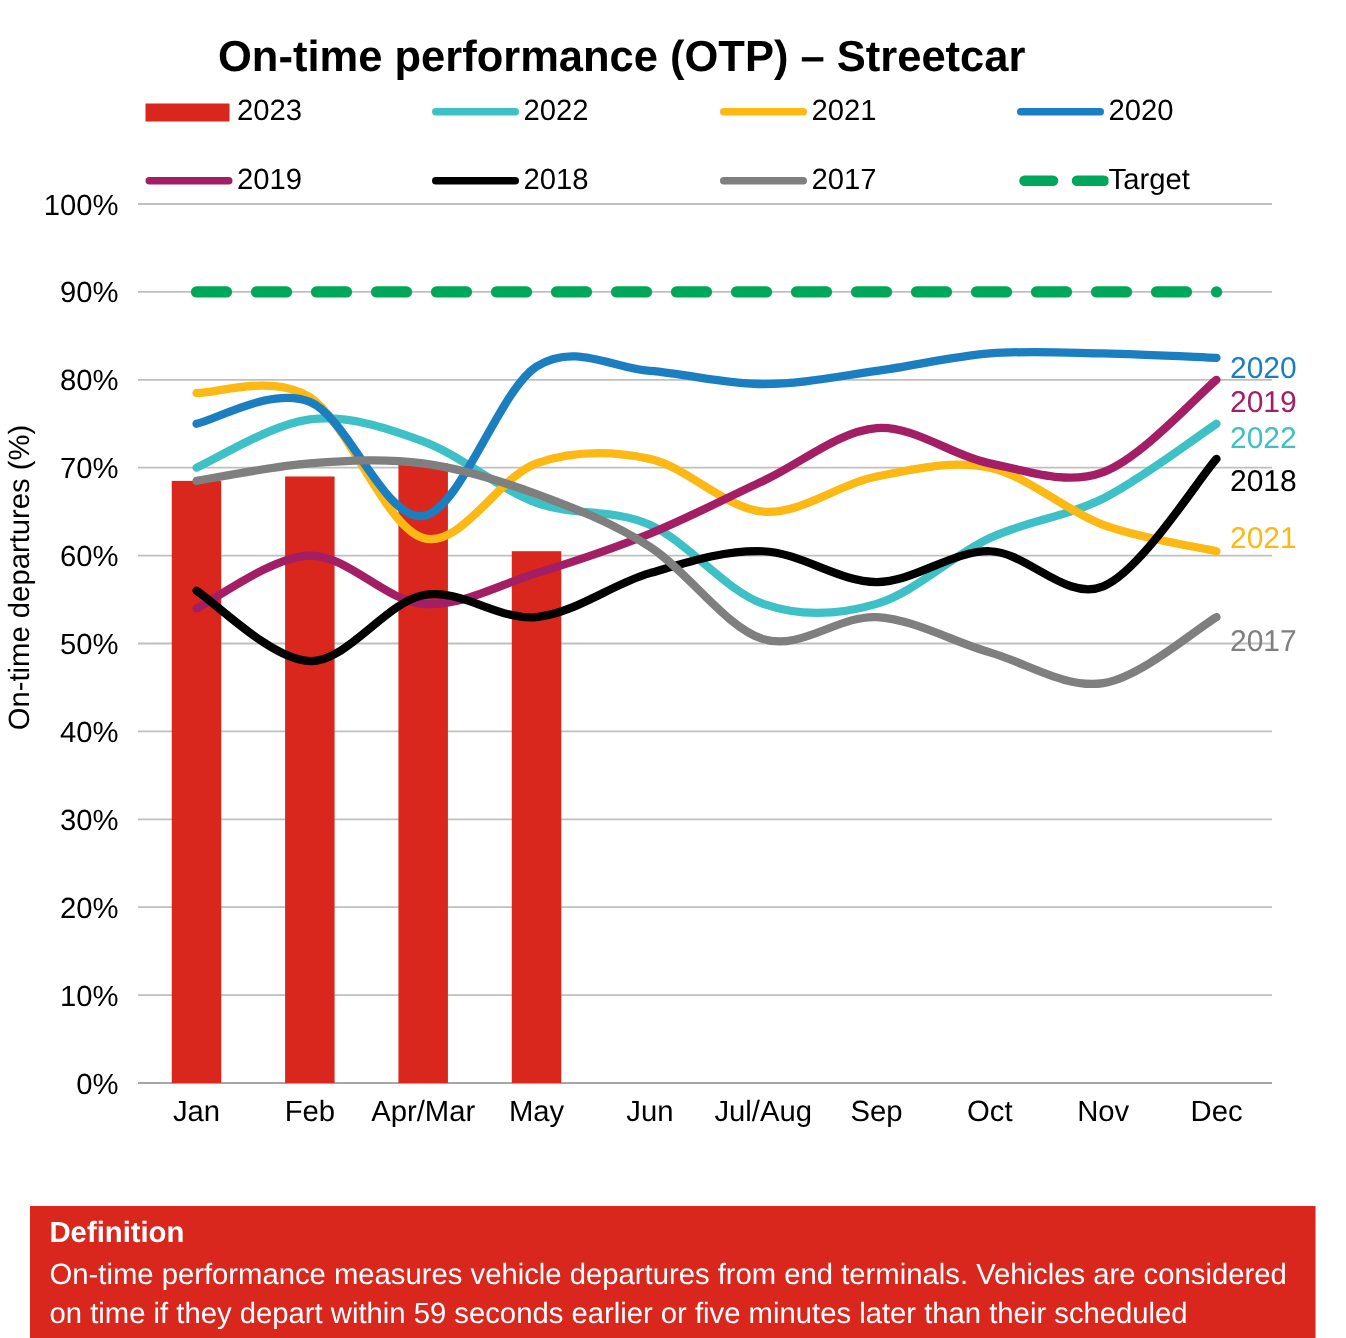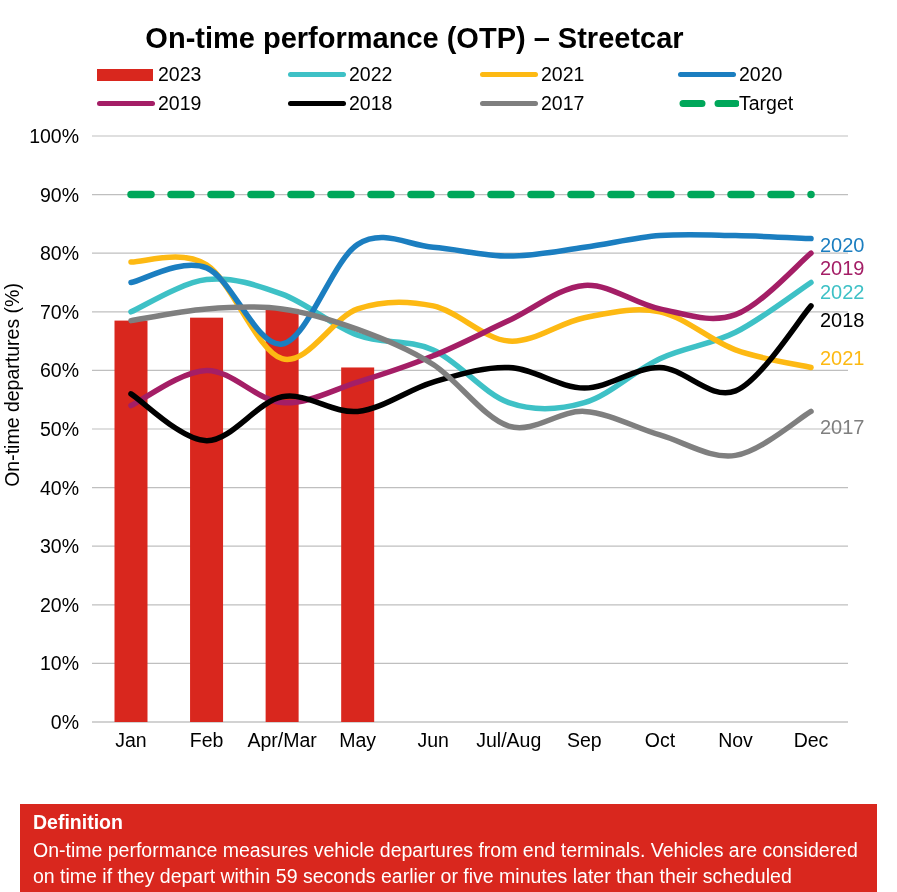--- a/index.html
+++ b/index.html
@@ -6,21 +6,21 @@
   body{
     width:897px;height:892px;position:relative;overflow:hidden;
     font-family:"Liberation Sans",sans-serif;
   }
   .title{
     position:absolute;top:22px;left:0;width:829px;margin:0;
     text-align:center;font-size:29px;font-weight:bold;color:#000;
   }
   .legend{
     position:absolute;top:63px;left:97px;
-    display:grid;grid-template-columns:191px 192px 198px auto;row-gap:6px;
+    display:grid;grid-template-columns:191px 192px 198px auto;row-gap:23px;
   }
   .lg-item{display:flex;align-items:center;height:23px;font-size:19.5px;color:#000;}
   .sw-wrap{width:61px;flex:0 0 61px;display:flex;align-items:center;}
   .sw-bar{width:56px;height:12px;display:inline-block;}
   .sw-line{width:58px;height:5px;border-radius:2.5px;display:inline-block;}
   .chart-svg{position:absolute;left:0;top:110px;}
   .chart-svg text{font-family:"Liberation Sans",sans-serif;}
   .tick-label,.month-label{font-size:19.5px;fill:#000;}
   .axis-title{font-size:19.5px;fill:#000;}
   .end-label{font-size:20px;}

